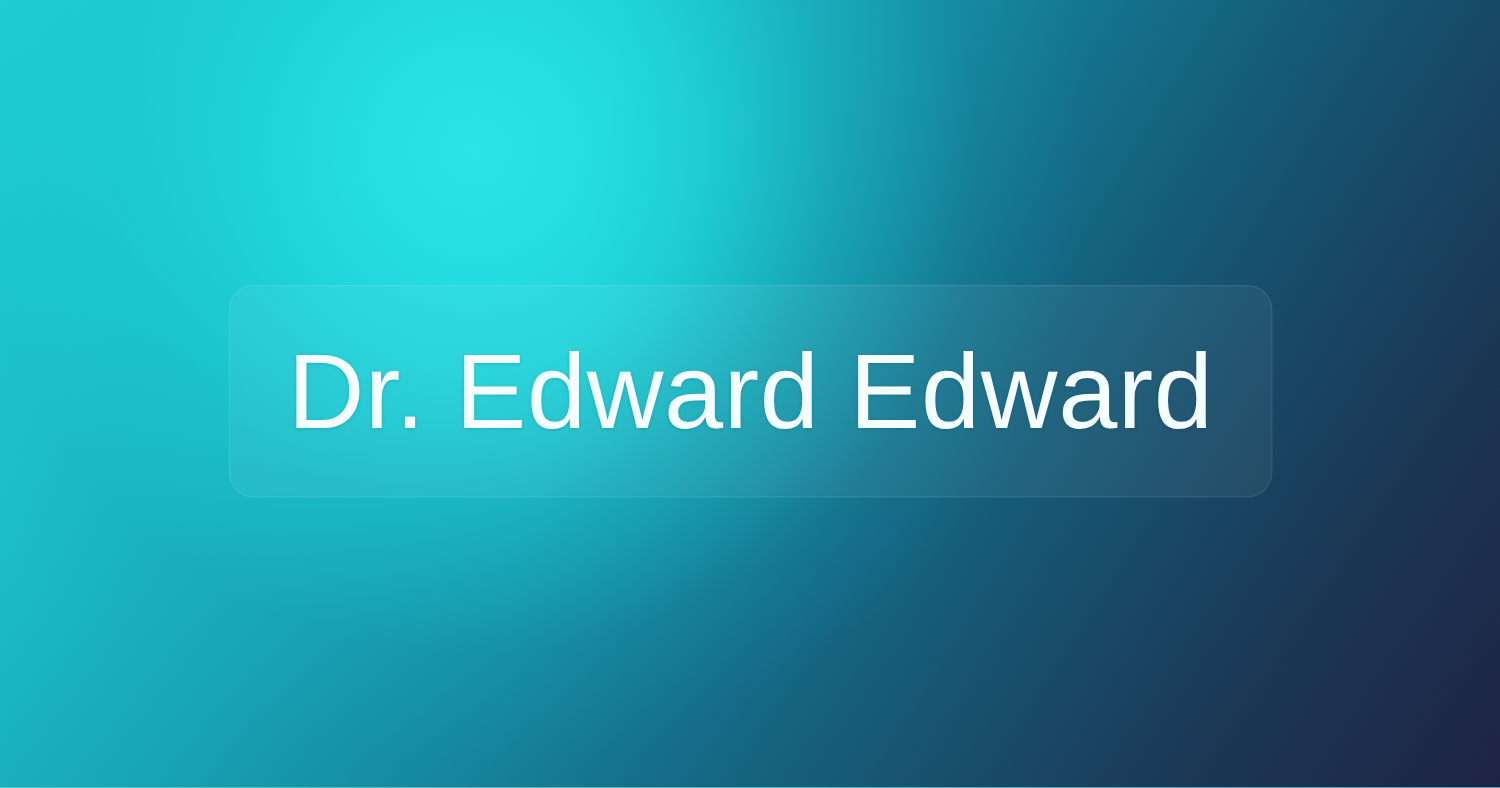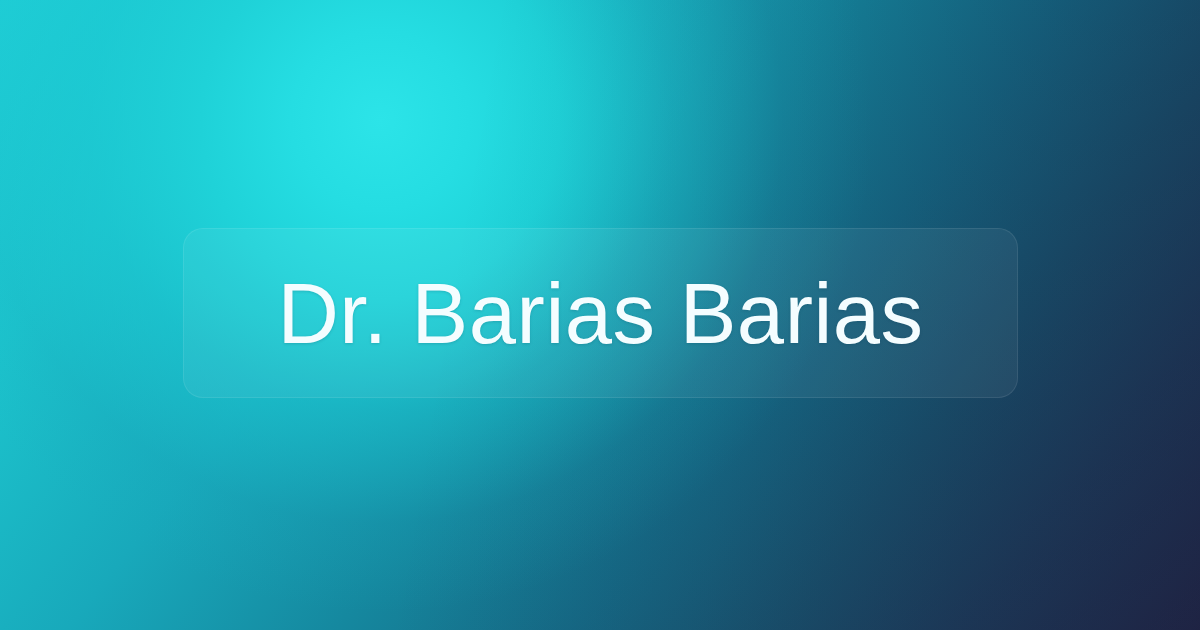--- a/index.html
+++ b/index.html
@@ -89,16 +89,16 @@
     padding: 0 24px;
     box-sizing: border-box;
   }
 </style>
 </head>
 <body>
 
 <div class="stage">
 
   <div class="title-card">
-    <span class="title-text">Dr. Barias Barias</span>
+    <span class="title-text">Dr. Edward Edward</span>
   </div>
 
 </div>
 
 </body></html>

